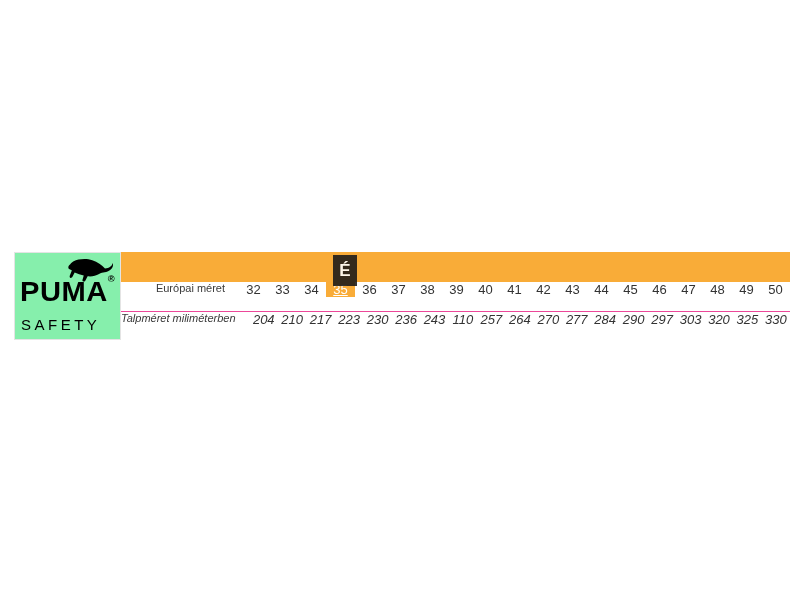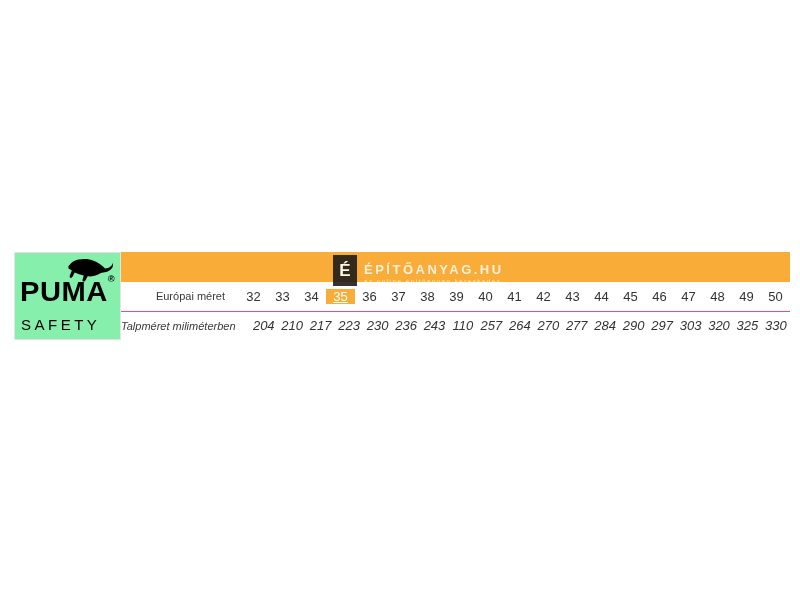--- a/index.html
+++ b/index.html
@@ -41,21 +41,21 @@
     width:24px;height:31px;background:rgba(24,24,24,0.88);
     color:#fdf6ea;display:flex;align-items:center;justify-content:center;
     font-size:17px;font-weight:bold;
   }
   .wm-text{margin-left:7px;padding-top:8px;}
   .wm-title{font-size:13px;font-weight:bold;letter-spacing:2.5px;color:rgba(255,255,255,0.82);line-height:1;}
   .wm-sub{font-size:6px;letter-spacing:1.6px;color:rgba(255,255,255,0.75);margin-top:2px;white-space:nowrap;}
 
   
   .rows{flex:1;display:flex;flex-direction:column;}
-  .row{flex:1;display:flex;align-items:center;}
+  .row{flex:1;display:flex;align-items:flex-start;}
   .row + .row{border-top:1px solid #ec4899;font-style:italic;}
   .row-label{
     flex:0 0 118px;box-sizing:border-box;
     display:flex;align-items:center;justify-content:flex-end;
     padding-right:14px;font-size:11px;color:#3a3a3a;white-space:nowrap;
   }
   .cell{
     flex:1;display:flex;align-items:center;justify-content:center;
     font-size:13px;color:#333;min-width:0;
   }
@@ -73,24 +73,20 @@
     <div class="puma-word"><span>PUMA</span><span class="reg">®</span></div>
     <div class="safety">SAFETY</div>
   </div>
 
   <div class="table-block">
     <div class="banner" style="background: rgb(249, 172, 56);">
       <div class="watermark">
         <div class="wm-box">
             <span>É</span>
           </div>
-        <div class="wm-text">
-          <div class="wm-title">ÉPÍTŐANYAG.HU</div>
-          <div class="wm-sub">az online építőanyag kereskedés</div>
-        </div>
       </div>
     </div>
     <div class="rows" id="rows-container">
         <div class="row">
           <span class="row-label">Európai méret</span>
           <span class="cell">32</span>
           <span class="cell">33</span>
           <span class="cell">34</span>
           <span class="cell hl" style="background: rgb(249, 172, 56);">35</span>
           <span class="cell">36</span>

